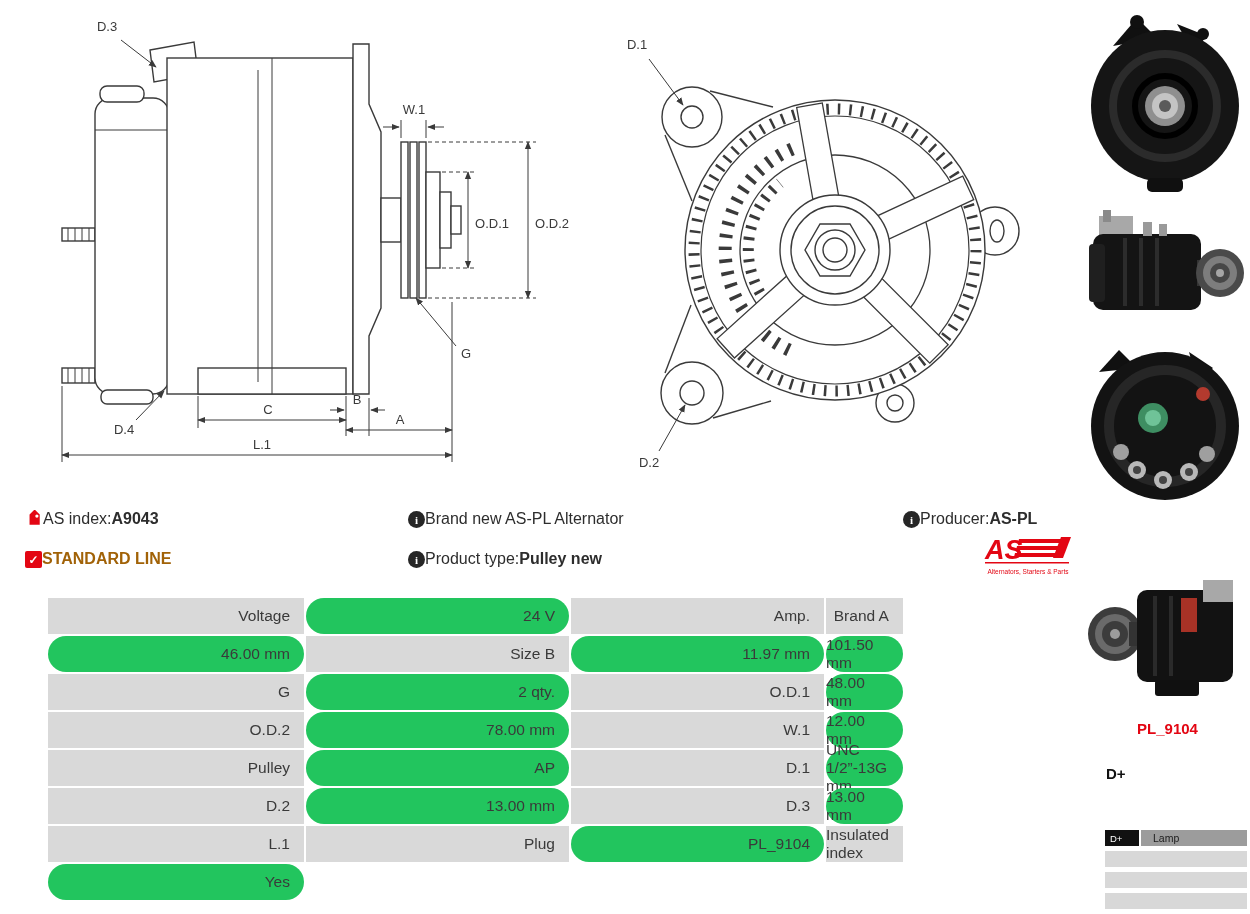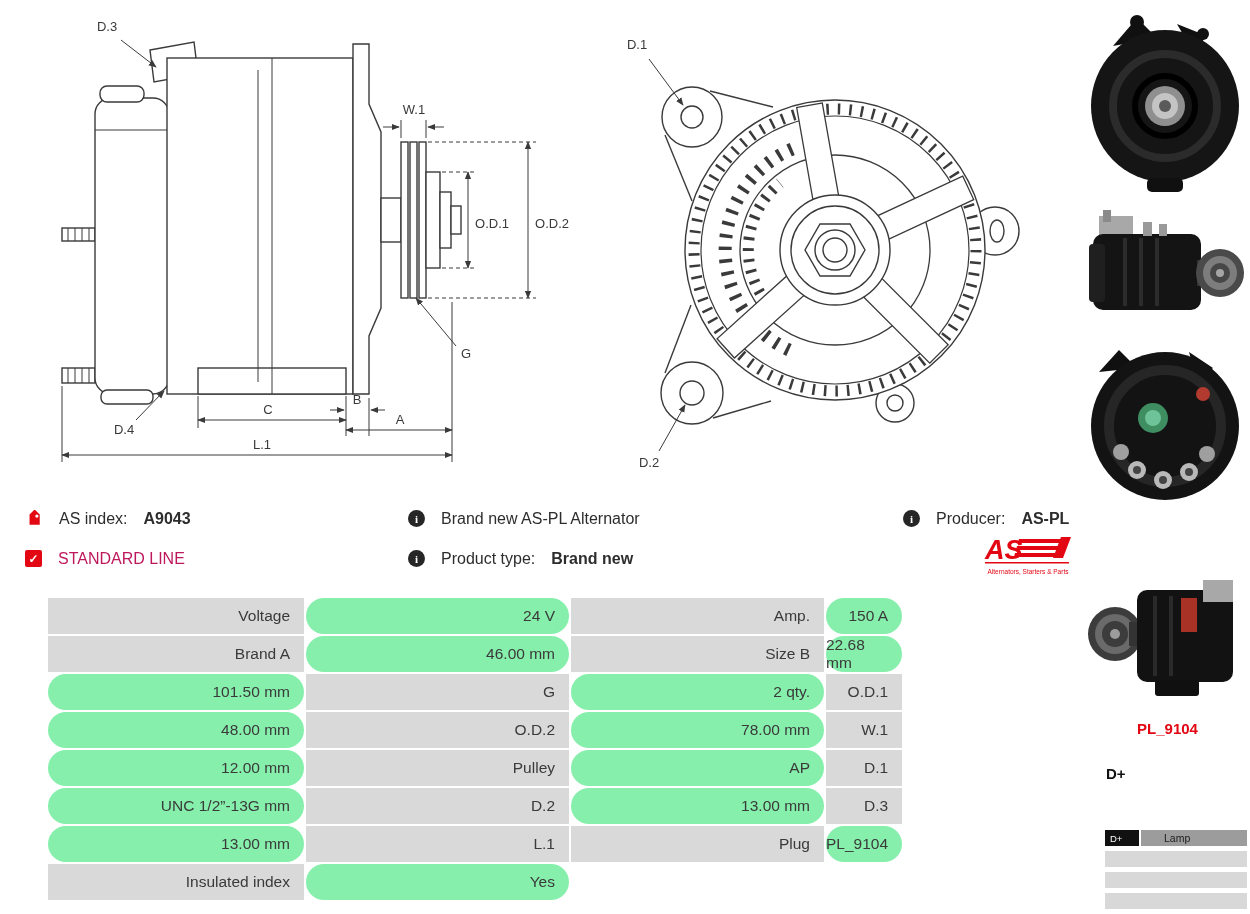--- a/index.html
+++ b/index.html
@@ -8,52 +8,52 @@
     background:#fff; font-family:"Liberation Sans", sans-serif; color:#3a3a3a;
   }
   .abs { position:absolute; }
   svg text { font-family:"Liberation Sans", sans-serif; }
 
   
   .side-view { left:0; top:0; }
   .front-view { left:595px; top:5px; }
 
   
-  .info-item { position:absolute; display:flex; align-items:flex-start; gap:16px; font-size:16px; color:#2d2d2d; white-space:nowrap; }
+  .info-item { position:absolute; display:flex; align-items:flex-end; gap:0; font-size:16px; color:#2d2d2d; white-space:nowrap; }
   .info-item .val { font-weight:bold; }
-  .std-line { color:#be185d; font-weight:normal; }
+  .std-line { color:#a16207; font-weight:bold; }
   .icon-check {
     width:17px; height:17px; background:#e30613; border-radius:2px; color:#fff;
     font-size:12px; font-weight:bold; display:flex; align-items:center; justify-content:center; flex:0 0 auto;
   }
   .icon-info {
     width:17px; height:17px; background:#262626; border-radius:50%; color:#fff;
     font-size:11px; font-weight:bold; font-family:"Liberation Serif", serif;
     display:flex; align-items:center; justify-content:center; flex:0 0 auto;
   }
 
   
   .spec-table {
     position:absolute; left:20px; top:598px; width:844px;
     display:grid; grid-template-columns:256px 263px 253px 1fr;
     grid-auto-rows:36px; gap:2px; background:#fff;padding-left:28px;
   }
   .cell { display:flex; align-items:center; justify-content:flex-end; padding-right:14px; font-size:15.5px; color:#3a3a3a; }
   .cell.lbl { background:#d9d9d9; }
-  .cell.val { background:#86efac;border-radius:18px; }
+  .cell.val { background:#22c55e;border-radius:18px; }
 
   
   .photos { position:absolute; left:1085px; top:0; width:165px; height:914px; }
   .photo { position:absolute; left:0; }
   .plug-code { position:absolute; left:1085px; top:720px; width:165px; text-align:center; color:#e30613; font-weight:bold; font-size:15px; }
   .terminal-label { position:absolute; left:1106px; top:765px; font-size:15px; font-weight:600; color:#111; }
   .plug-panel { position:absolute; left:1105px; top:830px; width:142px; display:flex; flex-direction:column; gap:5px; }
   .pin-row { display:flex; gap:2px; height:16px; }
   .pin-id { background:#111; color:#fff; width:34px; font-size:9.5px; display:flex; align-items:center; padding-left:5px; box-sizing:border-box; }
-  .pin-desc { background:#9c9c9c; color:#1c1c1c; flex:1; font-size:10.5px; display:flex; align-items:center; padding-left:23px; }
+  .pin-desc { background:#9c9c9c; color:#1c1c1c; flex:1; font-size:10.5px; display:flex; align-items:center; padding-left:12px; }
   .pin-bar { height:16px; background:#d8d8d8; }
 
   .logo-wrap { position:absolute; left:983px; top:534px;text-align:right; }
 </style>
 </head>
 <body>
 
 <svg class="abs side-view" width="580" height="480" viewBox="0 0 580 480">
   <defs>
     <marker id="ar1" viewBox="0 0 10 10" refX="9" refY="5" markerWidth="8" markerHeight="8" orient="auto-start-reverse">
@@ -210,47 +210,46 @@
 </div>
 
 <div class="info-item" style="left:25px; top:550px;">
   <span class="icon-check">✓</span>
   <span class="std-line">STANDARD LINE</span>
 </div>
 
 <div class="info-item" style="left:408px; top:550px;">
   <span class="icon-info">i</span>
   <span>Product type:</span>
-  <span class="val">Brand new</span>
+  <span class="val">Pulley new</span>
 </div>
 
 <div class="logo-wrap">
   <svg width="92" height="46" viewBox="0 0 92 46">
     <g fill="#e30613">
       <polygon points="36,5 80,5 78,9 35,9"></polygon>
       <polygon points="34,12 77,12 75,16 33,16"></polygon>
       <polygon points="32,19 74,19 72,23 31,23"></polygon>
       <polygon points="78,3 88,3 80,24 70,24"></polygon>
       <rect x="2" y="28" width="84" height="1.5"></rect>
     </g>
     <text x="2" y="25" font-size="27" font-style="italic" font-weight="bold" fill="#e30613">AS</text>
     <text x="45" y="40" font-size="6.5" text-anchor="middle" fill="#e30613">Alternators, Starters &amp; Parts</text>
   </svg>
 </div>
 
 <div class="spec-table">
   <div class="cell lbl">Voltage</div>
   <div class="cell val">24 V</div>
   <div class="cell lbl">Amp.</div>
-  <div class="cell val">150 A</div>
 
   <div class="cell lbl">Brand A</div>
   <div class="cell val">46.00 mm</div>
   <div class="cell lbl">Size B</div>
-  <div class="cell val">22.68 mm</div>
+  <div class="cell val">11.97 mm</div>
 
   <div class="cell val">101.50 mm</div>
   <div class="cell lbl">G</div>
   <div class="cell val">2 qty.</div>
 
   <div class="cell lbl">O.D.1</div>
   <div class="cell val">48.00 mm</div>
   <div class="cell lbl">O.D.2</div>
   <div class="cell val">78.00 mm</div>
 

